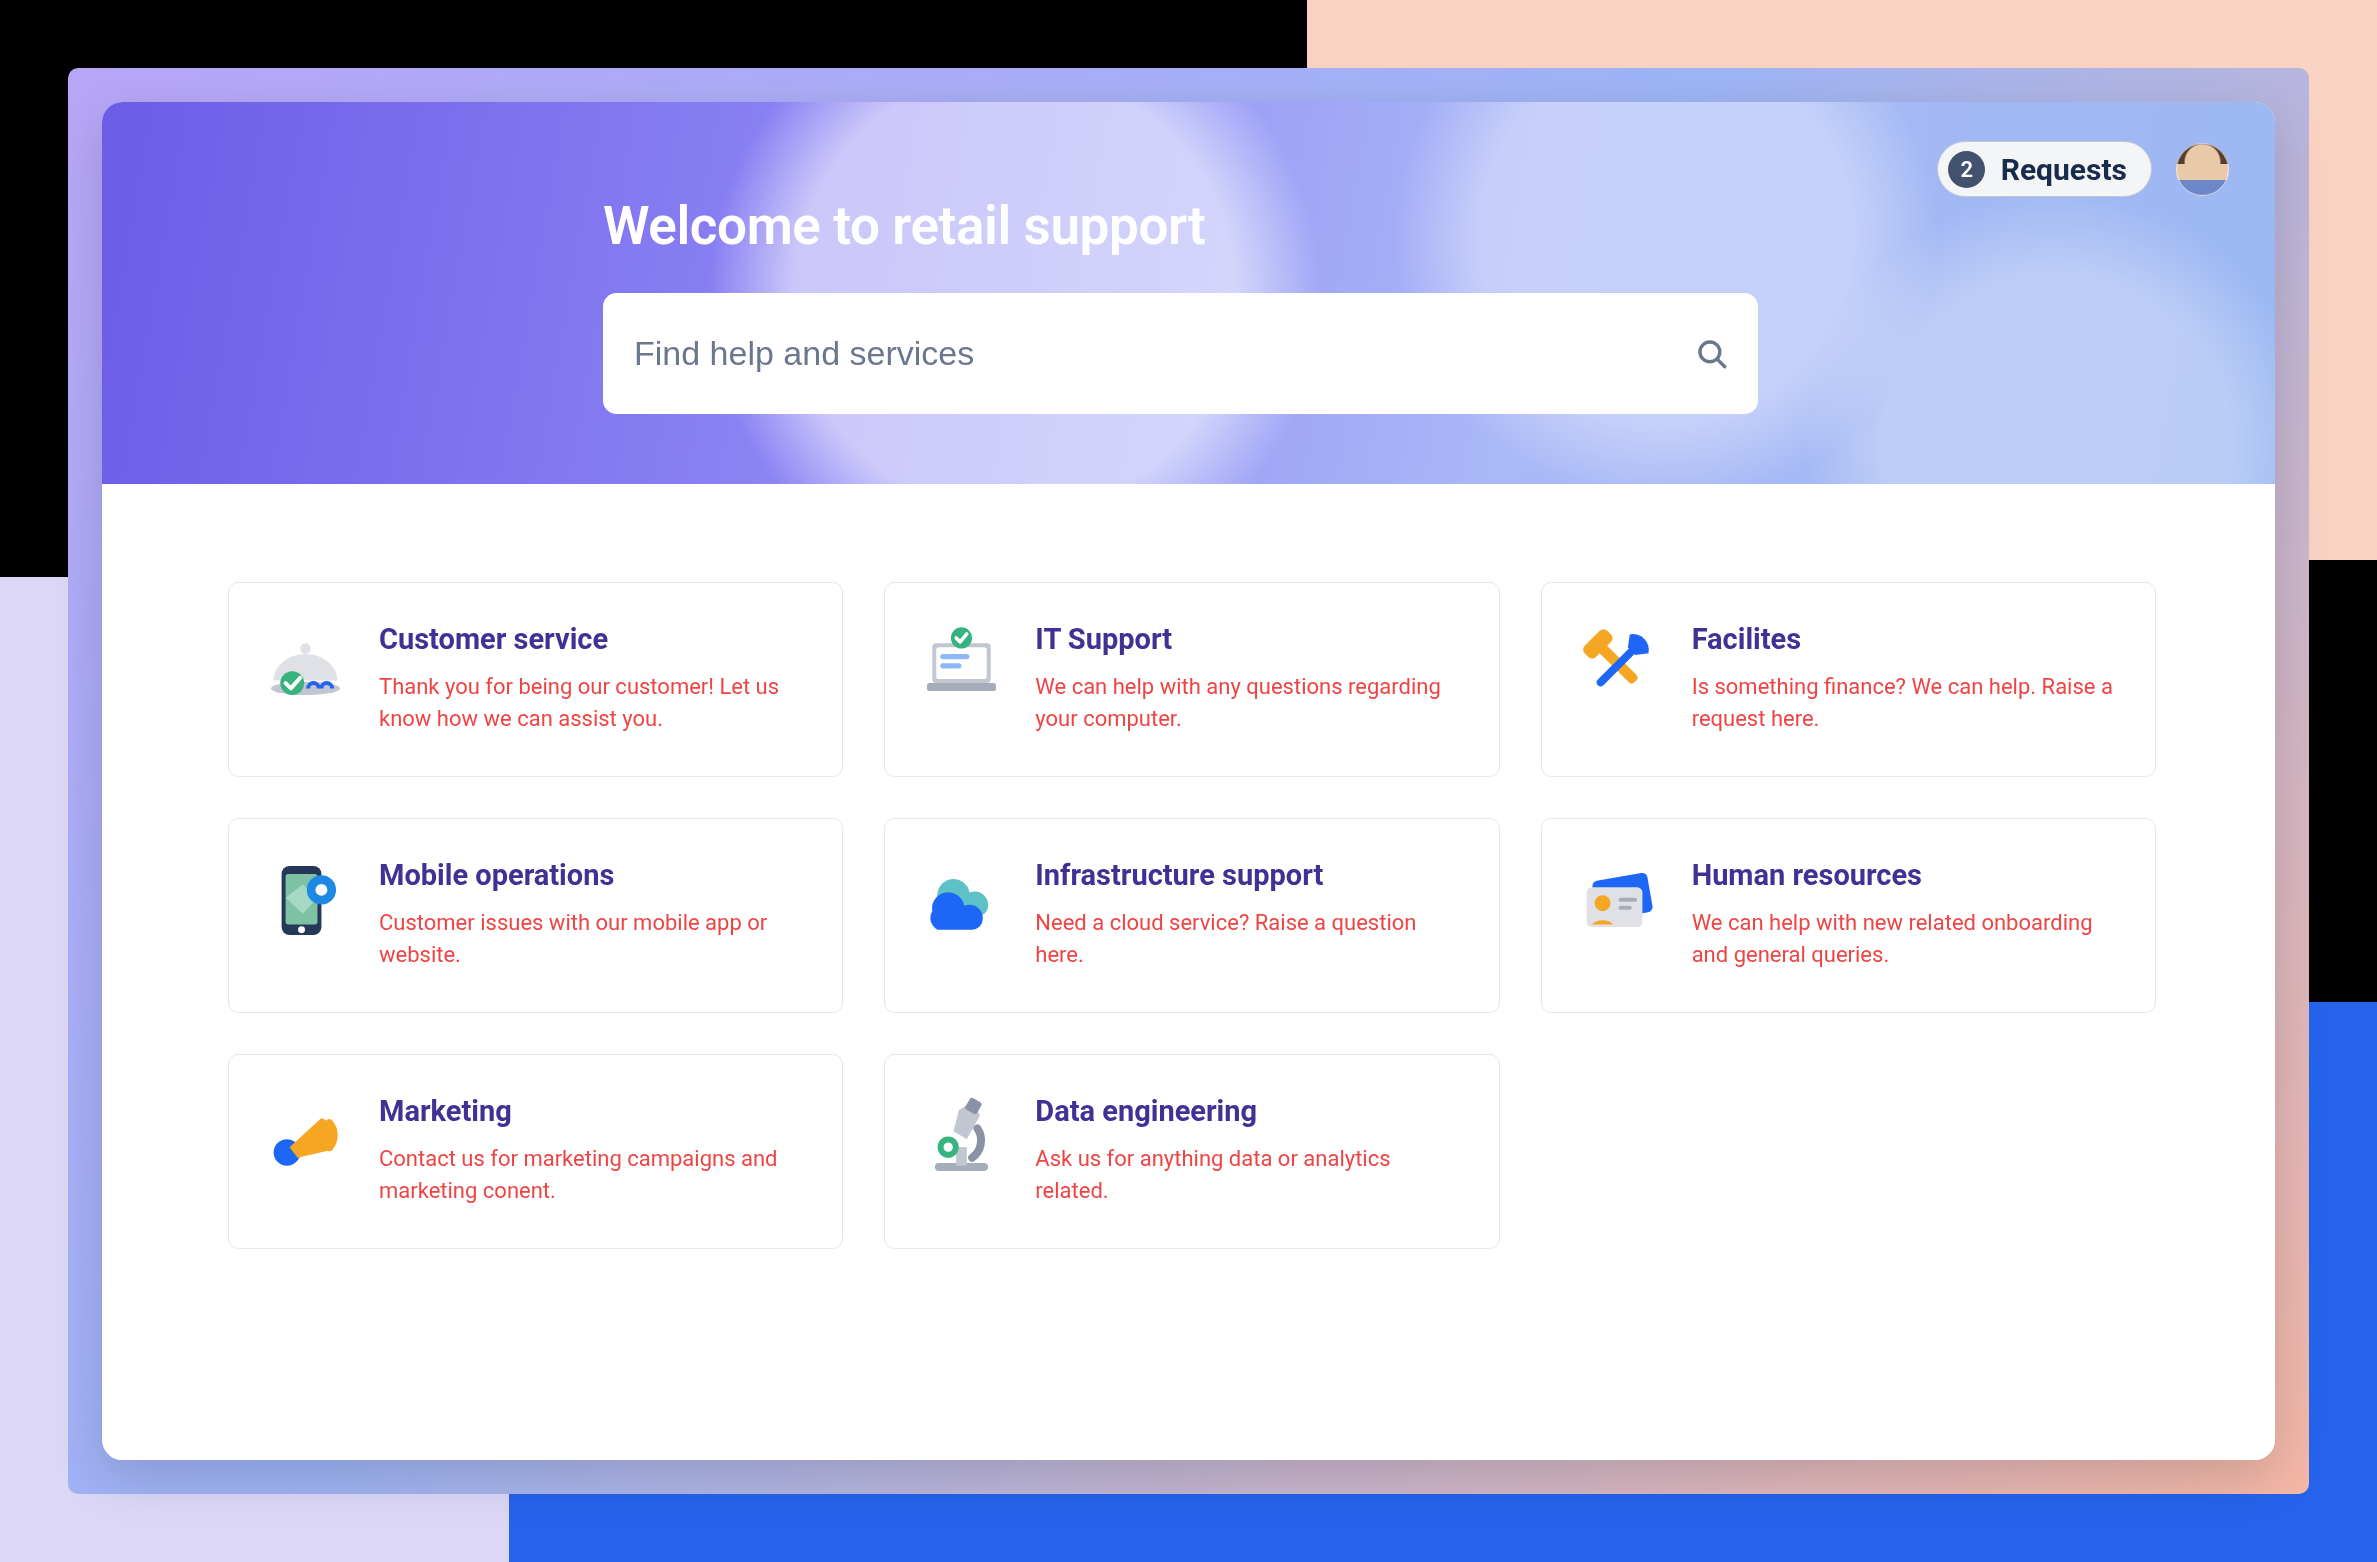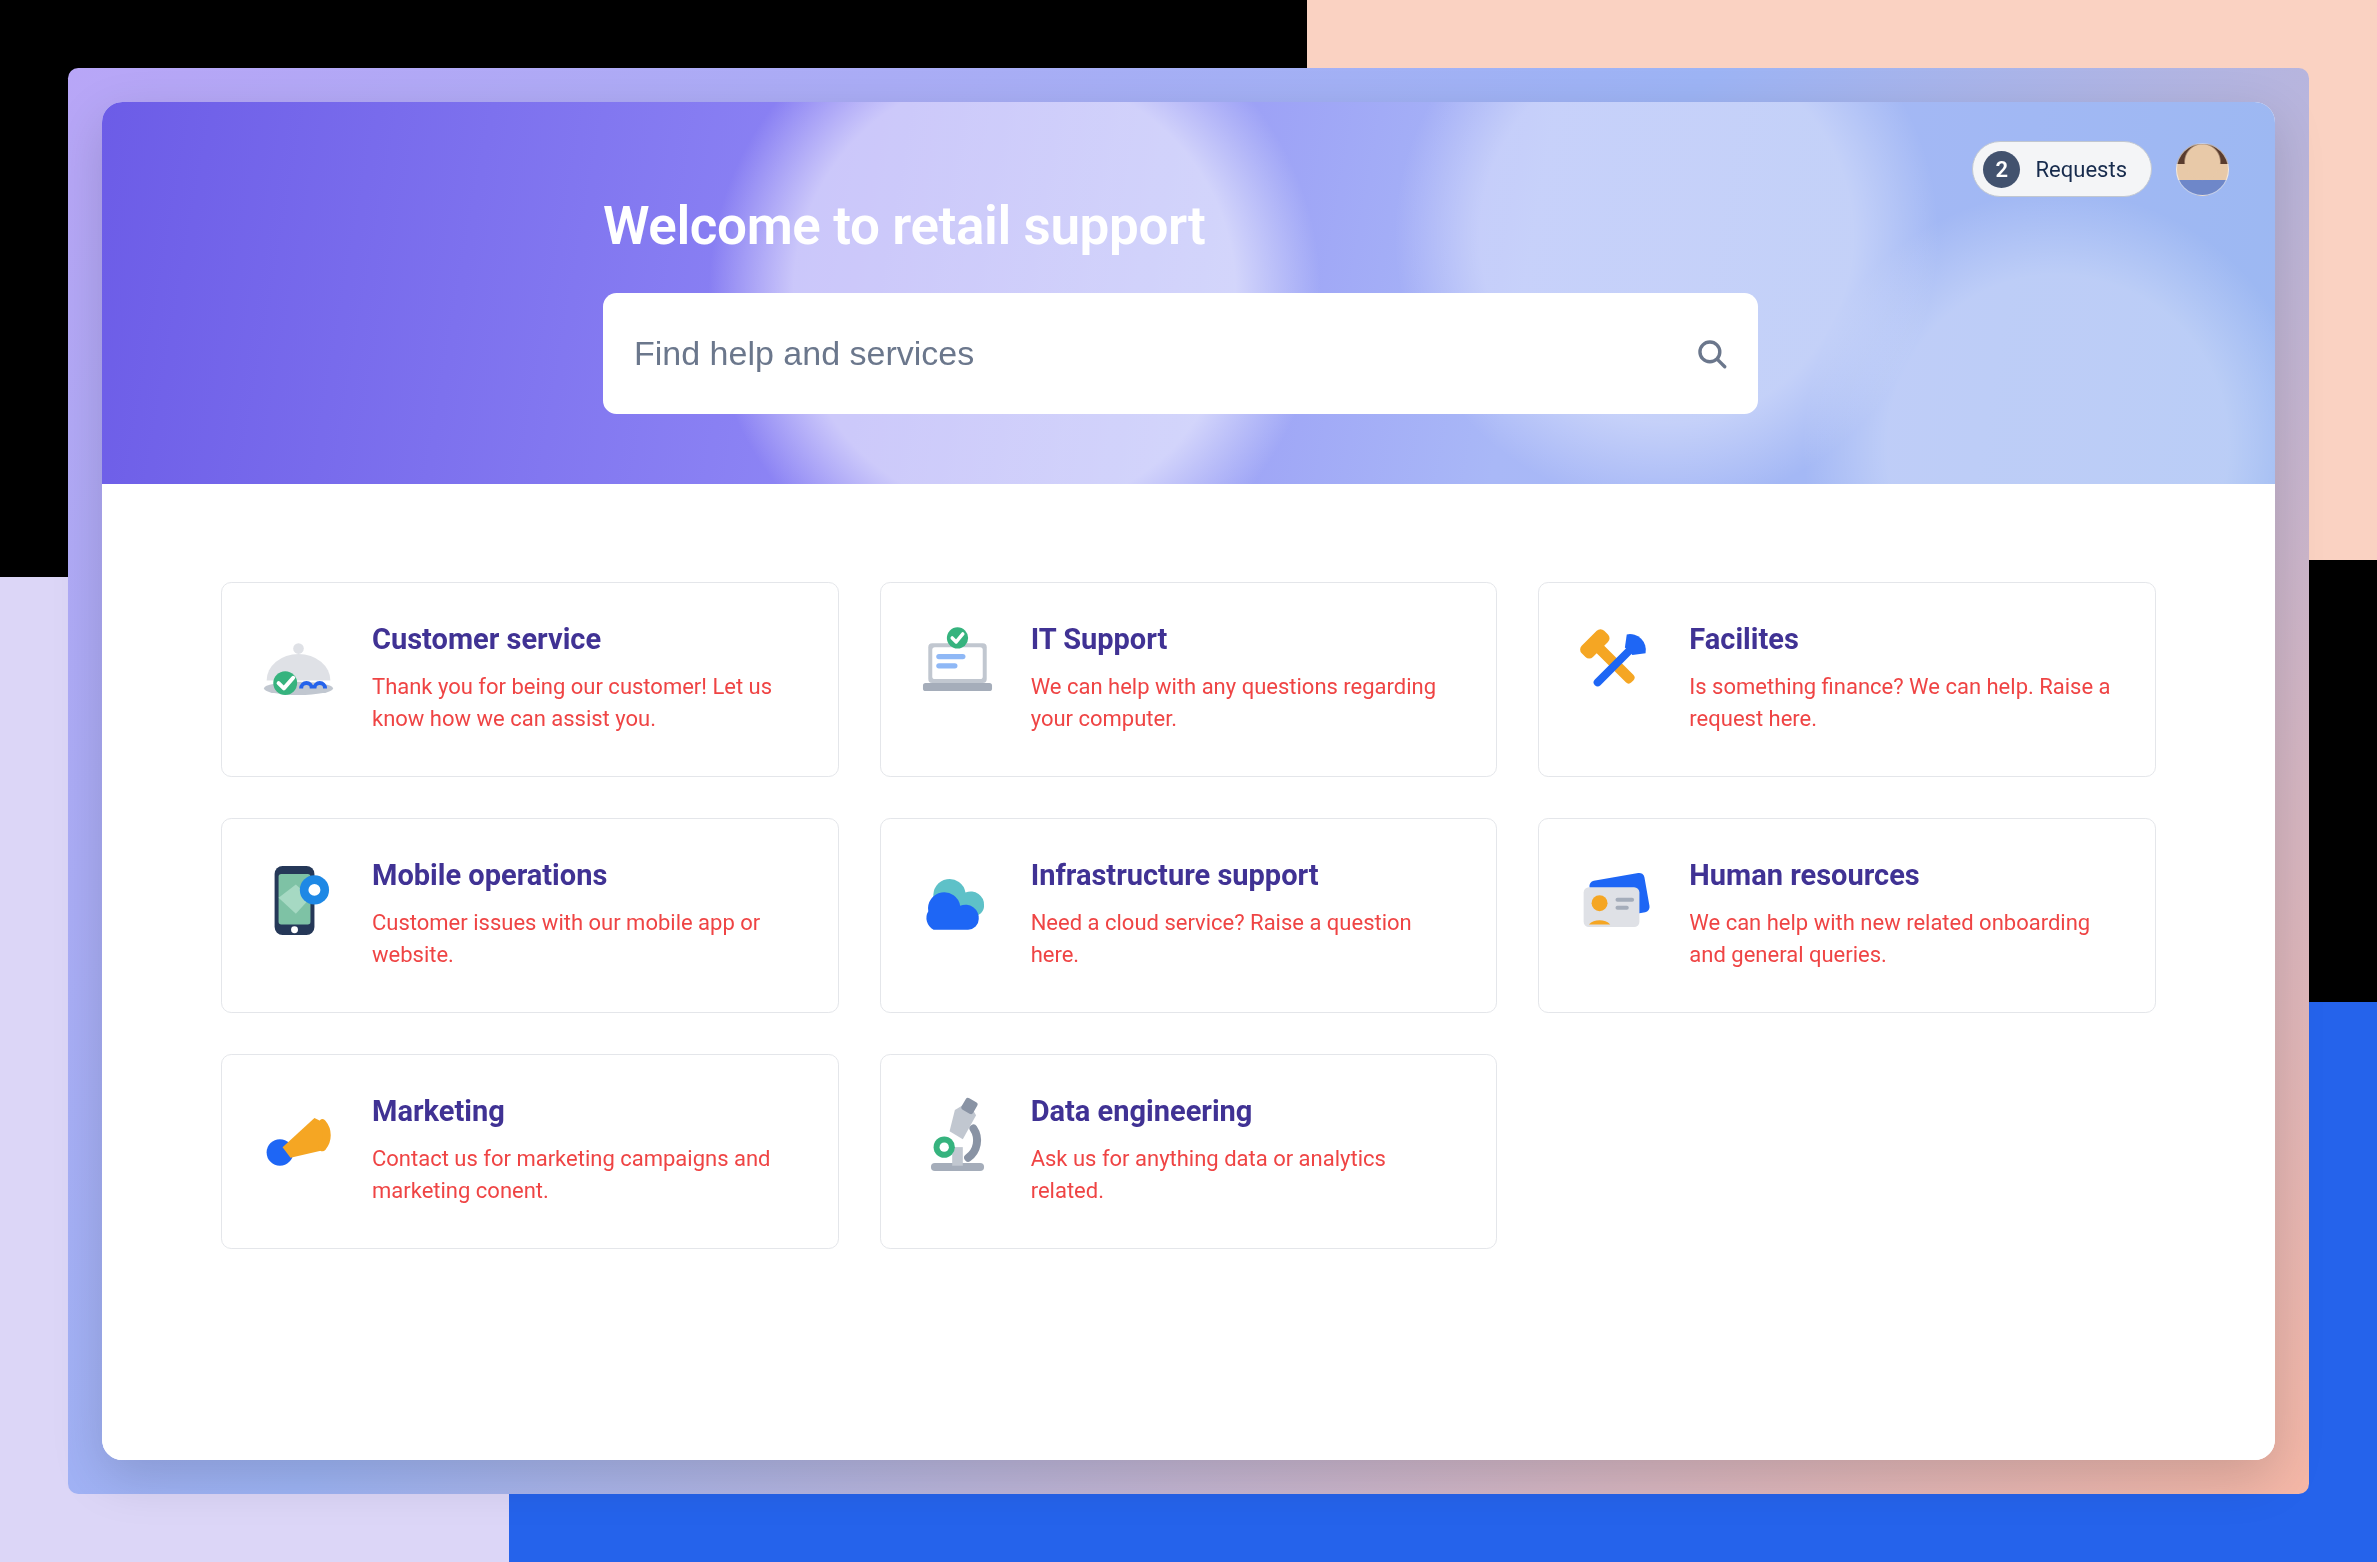--- a/index.html
+++ b/index.html
@@ -65,30 +65,30 @@
   .requests-pill {
     display:flex; align-items:center; gap:15.3px;
     background:#F4F5F7; border:1.7px solid #C1C7D0; border-radius:848px;
     padding:8.5px 24px 8.5px 10.2px; cursor:pointer;
   }
   .requests-badge {
     background:#42526E; color:#fff; border-radius:848px;
     min-width:37px; height:37px; display:flex; align-items:center; justify-content:center;
     font-size:22px; font-weight:600;
   }
-  .requests-label { color:#172B4D; font-size:22px; font-weight:400; }
+  .requests-label { color:#172B4D; font-size:30px; font-weight:700; }
   .avatar {
     width:53px; height:53px; border-radius:50%;
     background: radial-gradient(circle at 50% 35%, #e8c9a8 0 17px, transparent 18.7px),
                 linear-gradient(180deg,#5a3c2e 0 40%,#e8c9a8 40% 70%,#6e87c9 70% 100%);
     border:1.7px solid rgba(255,255,255,.6);
   }
 
   
-  .body { flex:1; background:#fff; padding: 98px 119px 51px; }
+  .body { flex:1; background:#fff; padding: 98px 119px 51px; margin-left: 7px; }
   .grid {
     display:grid; grid-template-columns: repeat(3, 1fr);
     gap: 41px;
   }
   .card {
     border:1.7px solid #E4E6EA; border-radius:10.2px;
     padding: 39px 39px 39px 34px;
     display:flex; gap:31px; align-items:flex-start;
     cursor:pointer; background:#fff;
     min-height: 195px;

